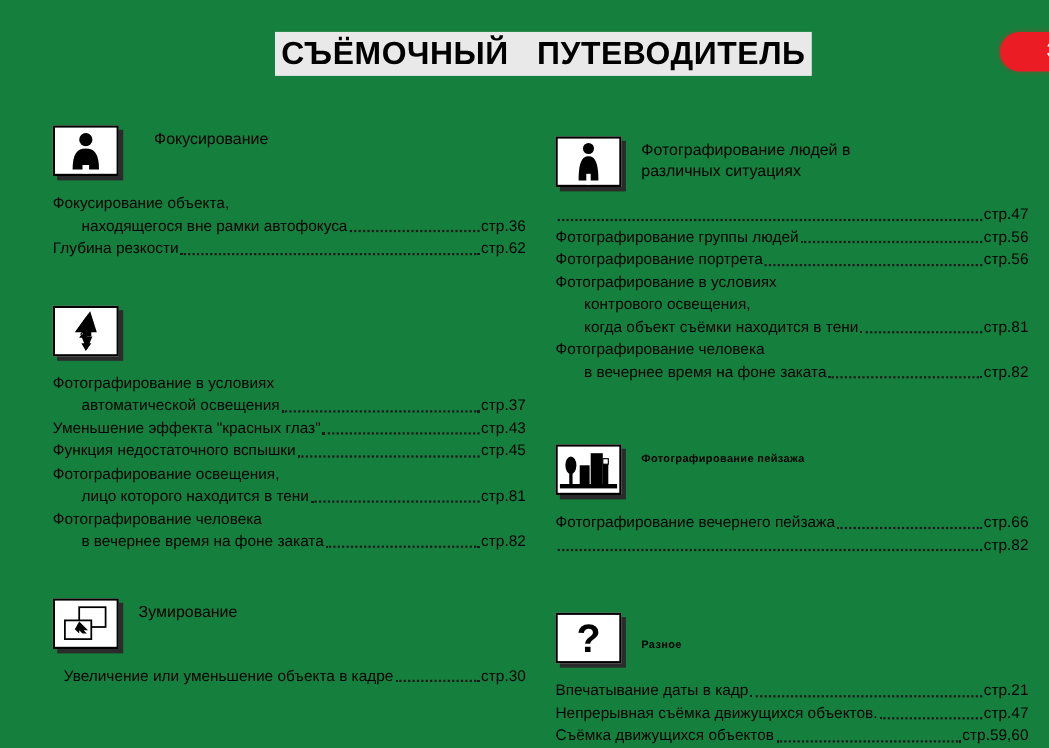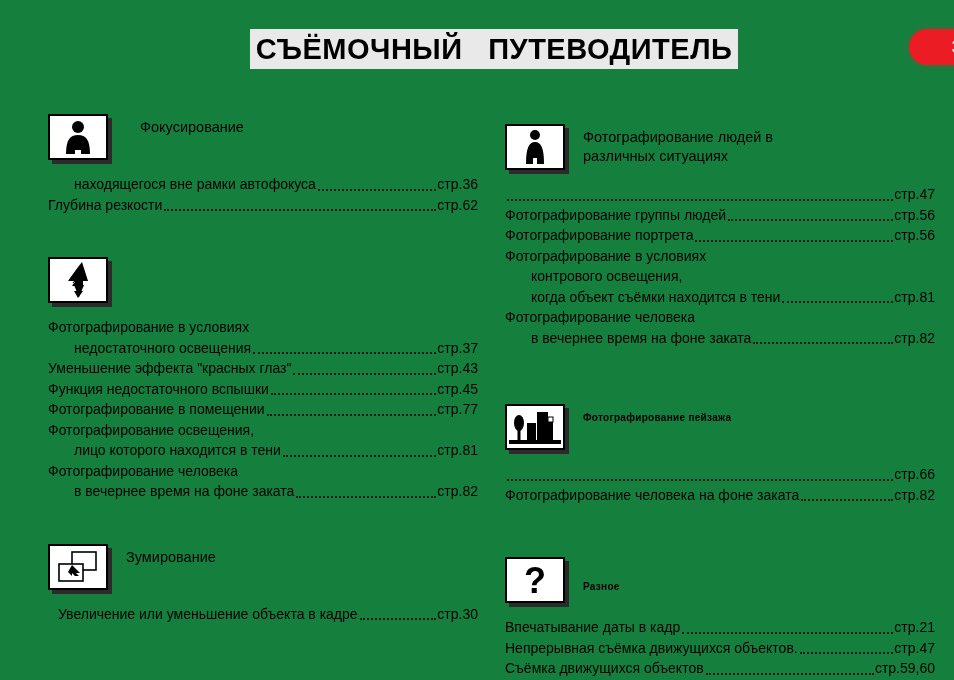--- a/index.html
+++ b/index.html
@@ -130,20 +130,25 @@
           <div class="icon-box">
             <svg viewBox="0 0 56 42">
               <circle cx="28" cy="11" r="6" fill="#000"></circle>
               <path d="M16 38 C16 24 20 19 28 19 C36 19 40 24 40 38 Z" fill="#000"></path>
               <rect x="25" y="34" width="6" height="8" fill="#fff"></rect>
             </svg>
           </div>
           <div class="section-title" style="margin-left: 32px; white-space: pre-line;">Фокусирование</div>
         </div>
         <div class="entries">
+          <div class="entry-line nolead">
+            <span class="txt">Фокусирование объекта,</span>
+            <span class="leader"></span>
+            <span class="pg"></span>
+          </div>
           <div class="entry-line cont">
             <span class="txt">находящегося вне рамки автофокуса</span>
             <span class="leader"></span>
             <span class="pg">стр.36</span>
           </div>
           <div class="entry-line">
             <span class="txt">Глубина резкости</span>
             <span class="leader"></span>
             <span class="pg">стр.62</span>
           </div>
@@ -159,38 +164,33 @@
             </svg>
           </div>
         </div>
         <div class="entries">
           <div class="entry-line nolead">
             <span class="txt">Фотографирование  в  условиях</span>
             <span class="leader"></span>
             <span class="pg"></span>
           </div>
           <div class="entry-line cont">
-            <span class="txt">недостаточного освещения</span>
+            <span class="txt">автоматической освещения</span>
             <span class="leader"></span>
             <span class="pg">стр.37</span>
           </div>
           <div class="entry-line">
             <span class="txt">Уменьшение эффекта "красных глаз"</span>
             <span class="leader"></span>
             <span class="pg">стр.43</span>
           </div>
           <div class="entry-line">
             <span class="txt">Функция недостаточного вспышки</span>
             <span class="leader"></span>
             <span class="pg">стр.45</span>
-          </div>
-          <div class="entry-line">
-            <span class="txt">Фотографирование  в  помещении</span>
-            <span class="leader"></span>
-            <span class="pg">стр.77</span>
           </div>
           <div class="entry-line nolead">
             <span class="txt">Фотографирование освещения,</span>
             <span class="leader"></span>
             <span class="pg"></span>
           </div>
           <div class="entry-line cont">
             <span class="txt">лицо которого находится в тени</span>
             <span class="leader"></span>
             <span class="pg">стр.81</span>
@@ -292,25 +292,25 @@
               <rect x="20" y="17" width="9" height="17" fill="#000"></rect>
               <ellipse cx="12" cy="17" rx="5" ry="8" fill="#000"></ellipse>
               <rect x="10.5" y="22" width="3" height="12" fill="#000"></rect>
               <rect x="2" y="34" width="52" height="4" fill="#000"></rect>
             </svg>
           </div>
           <div class="section-title bold" style="margin-left: 18px; white-space: pre-line;">Фотографирование  пейзажа</div>
         </div>
         <div class="entries">
           <div class="entry-line">
+            <span class="txt">Фотографирование вечернего пейзажа</span>
             <span class="leader"></span>
             <span class="pg">стр.66</span>
           </div>
           <div class="entry-line">
-            <span class="txt">Фотографирование человека на фоне заката</span>
             <span class="leader"></span>
             <span class="pg">стр.82</span>
           </div>
         </div>
       </div>
       <div class="section" style="margin-top: 52px;">
         <div class="section-head">
           <div class="icon-box">
             <svg viewBox="0 0 56 42">
               <text x="28" y="34" font-family="Liberation Sans, sans-serif" font-size="36" font-weight="bold" text-anchor="middle" fill="#000">?</text>

